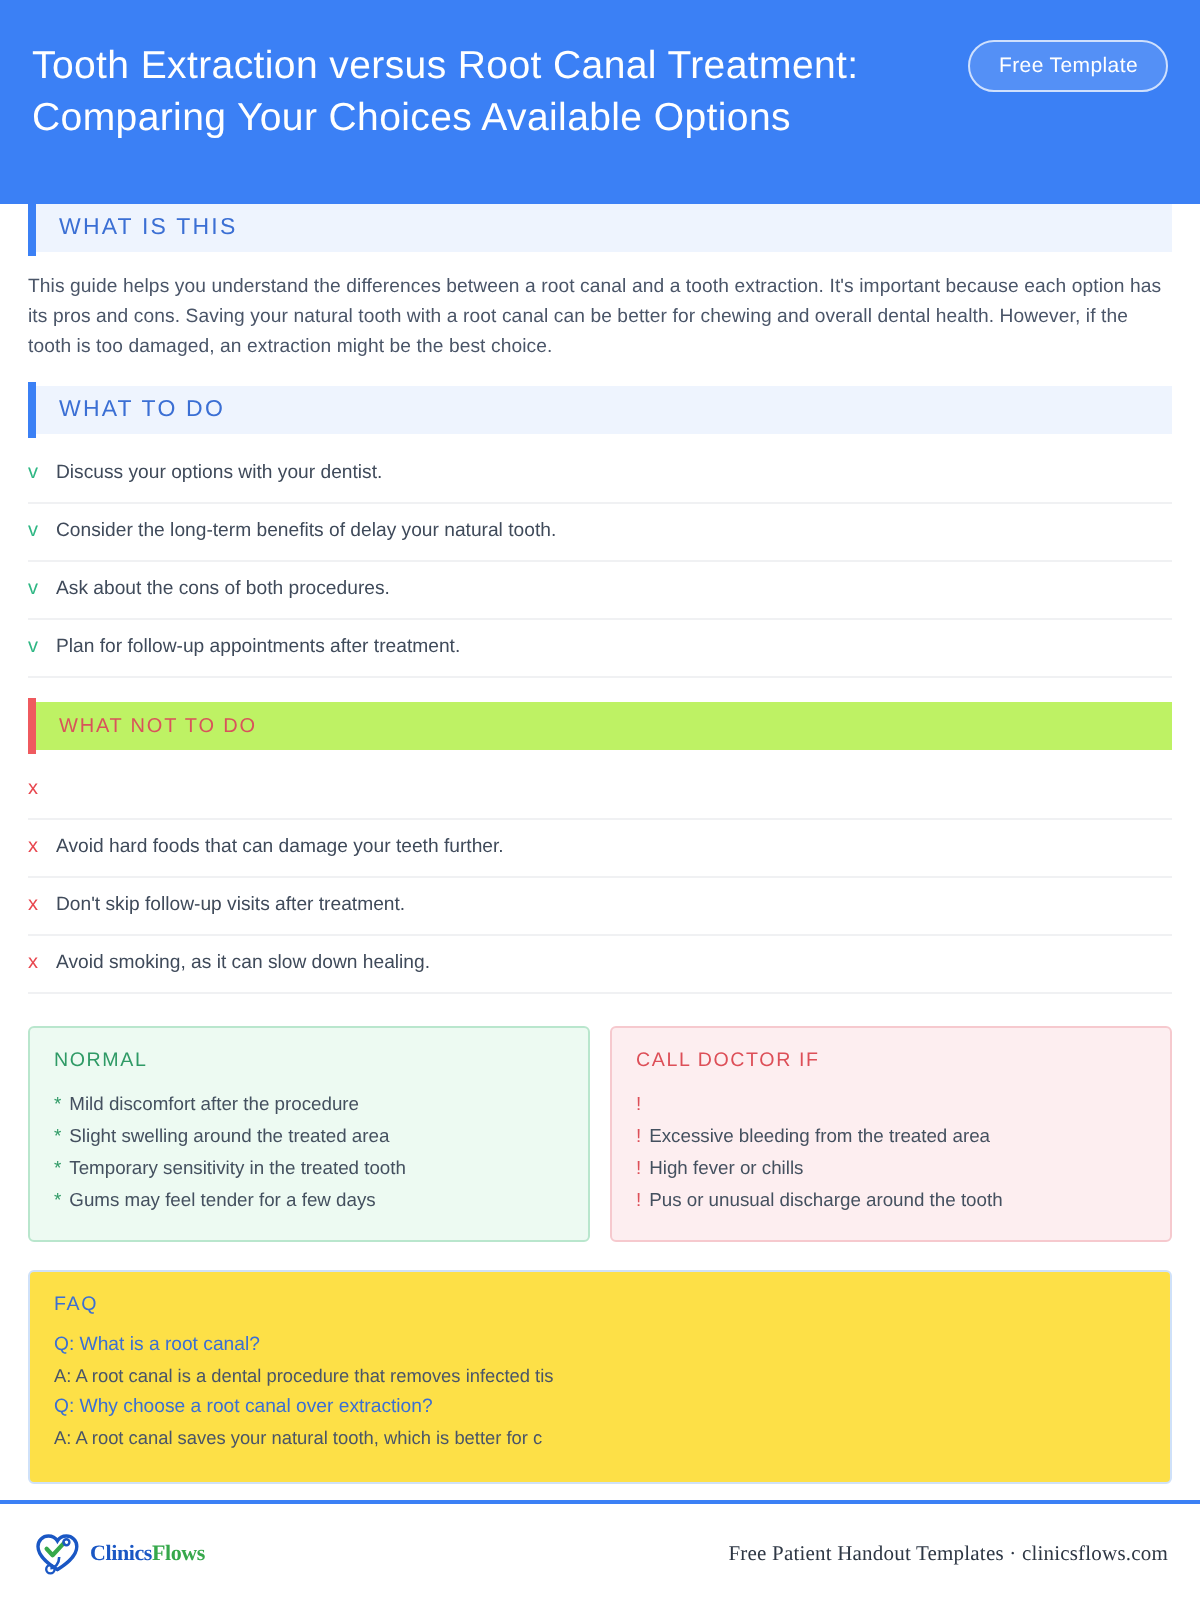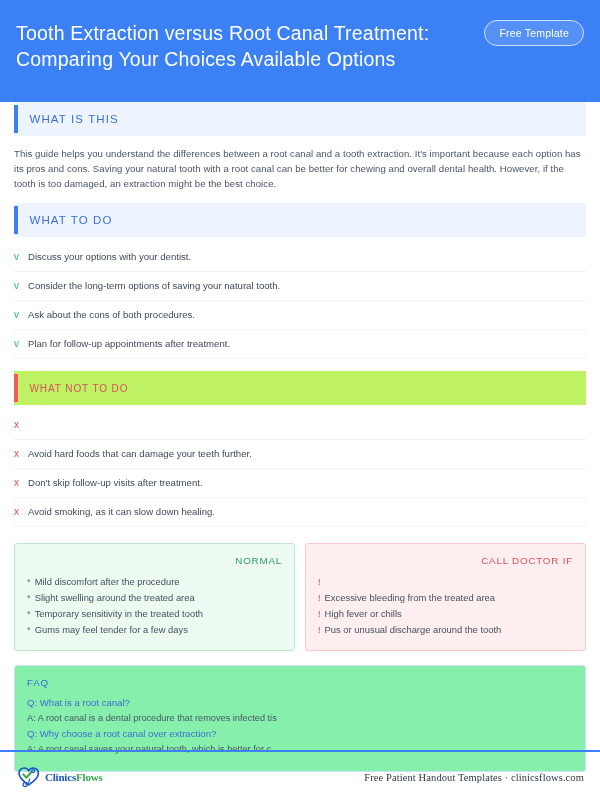--- a/index.html
+++ b/index.html
@@ -46,21 +46,21 @@
     padding: 6px 14px;
     letter-spacing: 0.2px;
     white-space: nowrap;
   }
 
   
   .section-bar {
     display: flex;
     align-items: center;
     margin: 0 14px;
-    height: 34px;
+    height: 24px;
     background: #eef4fe;
     position: relative;
   }
   .section-bar .accent {
     width: 3.5px;
     height: 28px;
     background: #3b80f5;
     flex: 0 0 auto;
   }
   .section-bar .label {
@@ -122,21 +122,20 @@
     display: flex;
     gap: 10px;
     margin: 16px 14px 0 14px;
   }
   .card {
     flex: 1 1 0;
     box-sizing: border-box;
     border-radius: 3px;
     padding: 11px 12px 12px 12px;
     min-height: 92px;
-    text-align: right;
   }
   .card.normal {
     background: #edfaf2;
     border: 1px solid #b9e6cd;
   }
   .card.call {
     background: #fdeef0;
     border: 1px solid #f6c9ce;
   }
   .card-title {
@@ -155,21 +154,21 @@
   .card-item .bullet {
     flex: 0 0 auto;
     margin-right: 4px;
   }
   .card.normal .card-item .bullet { color: #2f9a66; }
   .card.call .card-item .bullet { color: #dd4f58; }
 
   
   .faq {
     margin: 14px 14px 0 14px;
-    background: #86efac;
+    background: #fde047;
     border: 1px solid #cfe1f9;
     border-radius: 3px;
     padding: 11px 28px 14px 12px;
     box-sizing: border-box;
     min-height: 84px;
   }
   .faq-title {
     font-size: 9.8px;
     letter-spacing: 0.8px;
     color: #3b6fd4;
@@ -244,21 +243,21 @@
   <div class="accent"></div>
   <div class="label">WHAT TO DO</div>
 </div>
 <div class="list">
   <div class="list-row good">
     <span class="marker">v</span>
     <span class="text">Discuss your options with your dentist.</span>
   </div>
   <div class="list-row good">
     <span class="marker">v</span>
-    <span class="text">Consider the long-term options of saving your natural tooth.</span>
+    <span class="text">Consider the long-term benefits of delay your natural tooth.</span>
   </div>
   <div class="list-row good">
     <span class="marker">v</span>
     <span class="text">Ask about the cons of both procedures.</span>
   </div>
   <div class="list-row good">
     <span class="marker">v</span>
     <span class="text">Plan for follow-up appointments after treatment.</span>
   </div>
 </div>

